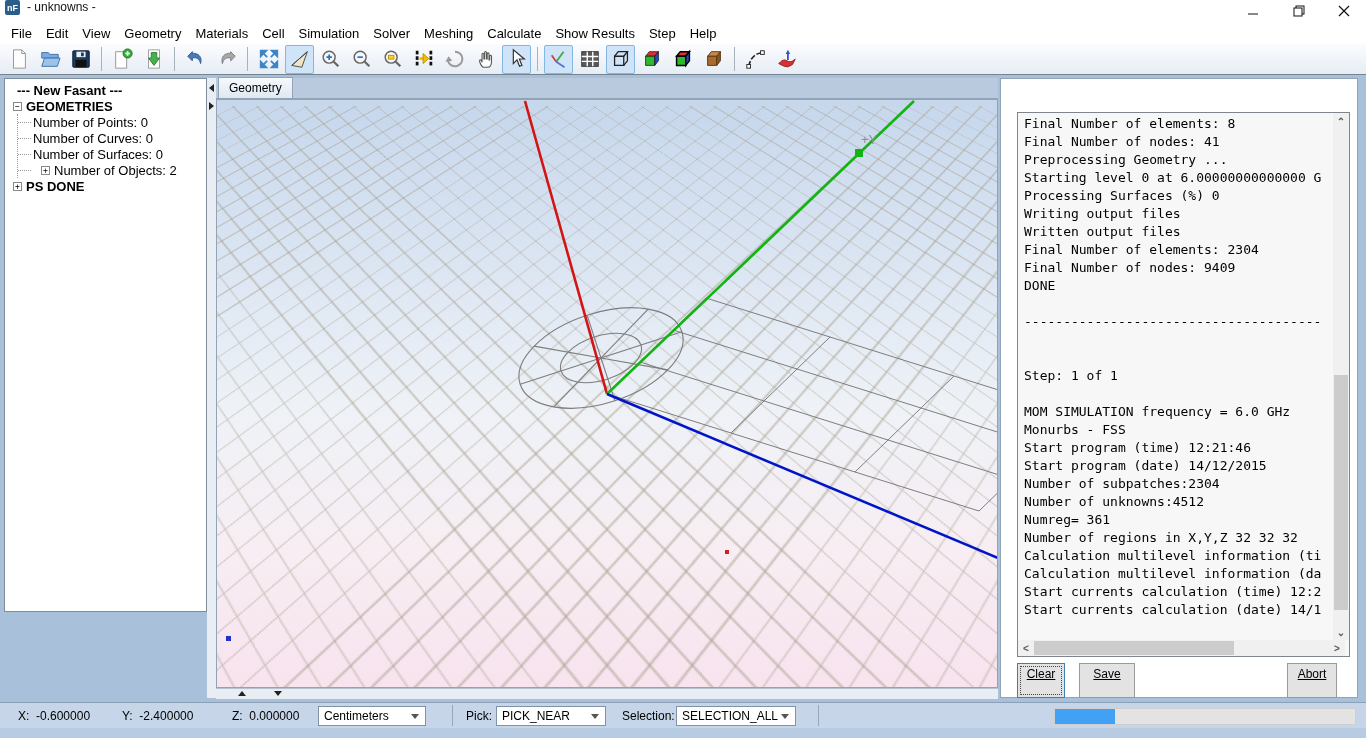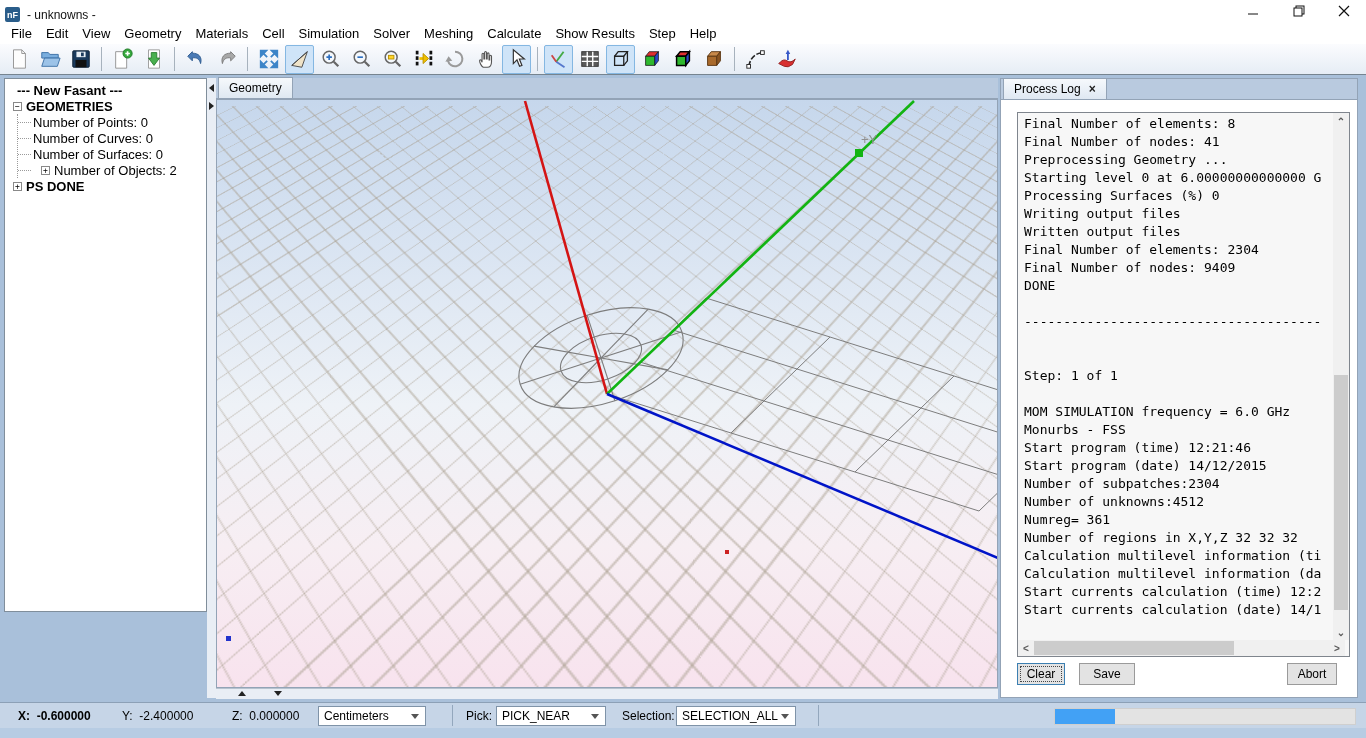--- a/index.html
+++ b/index.html
@@ -1,21 +1,21 @@
 <!DOCTYPE html>
 <html><head>
 <meta charset="utf-8">
 <style>
   html,body{margin:0;padding:0;width:1366px;height:738px;overflow:hidden;
     background:#b7cce3;font-family:"Liberation Sans",sans-serif;}
   .window{position:absolute;left:0;top:0;width:1366px;height:738px;}
 
   
   .titlebar{position:absolute;left:0;top:0;width:100%;height:22px;background:#ffffff;
-    display:flex;align-items:flex-end;padding-left:5px;box-sizing:border-box;}
+    display:flex;align-items:flex-start;padding-left:5px;box-sizing:border-box;}
   .app-icon{width:15px;height:15px;background:#2a5d8a;color:#fff;font-size:9px;font-weight:bold;
     display:flex;align-items:center;justify-content:center;border-radius:2px;flex:0 0 15px;}
   .title-text{font-size:12px;color:#111;margin-left:7px;}
   .win-controls{margin-left:auto;display:flex;height:22px;}
   .win-btn{width:45px;height:22px;display:flex;align-items:center;justify-content:center;color:#111;}
 
   
   .menubar{position:absolute;left:0;top:22px;width:100%;height:22px;background:#ffffff;
     display:flex;align-items:center;padding-left:4px;box-sizing:border-box;font-size:13px;color:#000;}
   .menu-item{padding:2px 7px;cursor:default;}
@@ -87,22 +87,22 @@
     padding-left:4px;white-space:pre;}
   .log-line{height:18px;white-space:pre;}
 
   .vscroll{position:absolute;top:0px;right:0px;width:16px;height:527px;background:#f0f0f0;}
   .hscroll{position:absolute;left:0px;bottom:0px;height:16px;width:327px;background:#f0f0f0;}
   .sb-arrow{position:absolute;width:16px;height:16px;display:flex;align-items:center;justify-content:center;
     color:#5a5a5a;font-size:10px;font-weight:bold;}
   .vthumb{position:absolute;left:1px;width:14px;background:#cccccc;}
   .hthumb{position:absolute;top:1px;height:14px;background:#cccccc;}
 
-  .panel-btn{position:absolute;height:22px;background:#e3e3e3;border:1px solid #9a9a9a;
-    font-size:12px;color:#000;text-align:center;line-height:20px;box-sizing:border-box;}
+  .panel-btn{position:absolute;height:35px;background:#e3e3e3;border:1px solid #9a9a9a;
+    font-size:12px;color:#000;text-align:center;line-height:20px;box-sizing:border-box;text-decoration:underline;}
   .panel-btn.focused{border:1px solid #3c7fb1;outline:1px dotted #444;outline-offset:-4px;}
 
   
   .statusbar{position:absolute;left:0;top:702px;width:100%;height:26px;background:#c6d5e7;
     border-top:1px solid #8ca0b6;box-sizing:border-box;font-size:12px;color:#000;}
   .sb-field{position:absolute;top:6px;white-space:nowrap;}
   .sb-sep{position:absolute;top:2px;width:1px;height:21px;background:#93a7bd;}
   .combo{position:absolute;top:3px;height:20px;background:#fff;border:1px solid #7f93a8;
     box-sizing:border-box;display:flex;align-items:center;padding-left:5px;font-size:12px;}
   .combo .chev{margin-left:auto;margin-right:6px;width:0;height:0;
@@ -415,46 +415,40 @@
         <rect x="9" y="536" width="5" height="5" fill="#2233cc"></rect>
       </svg>
     </div>
     <div class="h-splitter">
       <div class="tri tri-up"></div>
       <div class="tri tri-down"></div>
     </div>
   </div>
 
   <div class="right-panel">
-    <div class="tabstrip">
-      <div class="tab">
-        <span>Process Log</span>
-        <span class="tab-close">×</span>
-      </div>
-    </div>
     <div class="log-box">
       <div class="log-text" id="logtext"><div class="log-line">Final Number of elements: 8</div><div class="log-line">Final Number of nodes: 41</div><div class="log-line">Preprocessing Geometry ...</div><div class="log-line">Starting level 0 at 6.00000000000000 GHz</div><div class="log-line">Processing Surfaces (%) 0</div><div class="log-line">Writing output files</div><div class="log-line">Written output files</div><div class="log-line">Final Number of elements: 2304</div><div class="log-line">Final Number of nodes: 9409</div><div class="log-line">DONE</div><div class="log-line"> </div><div class="log-line">--------------------------------------------------</div><div class="log-line"> </div><div class="log-line"> </div><div class="log-line">Step: 1 of 1</div><div class="log-line"> </div><div class="log-line">MOM SIMULATION frequency = 6.0 GHz</div><div class="log-line">Monurbs - FSS</div><div class="log-line">Start program (time) 12:21:46</div><div class="log-line">Start program (date) 14/12/2015</div><div class="log-line">Number of subpatches:2304</div><div class="log-line">Number of unknowns:4512</div><div class="log-line">Numreg= 361</div><div class="log-line">Number of regions in X,Y,Z 32 32 32</div><div class="log-line">Calculation multilevel information (time</div><div class="log-line">Calculation multilevel information (date</div><div class="log-line">Start currents calculation (time) 12:21:</div><div class="log-line">Start currents calculation (date) 14/12/</div></div>
       <div class="vscroll">
         <div class="sb-arrow" style="top:0;left:0;">⌃</div>
         <div class="vthumb" style="top:262px;height:235px;"></div>
         <div class="sb-arrow" style="bottom:0;left:0;">⌄</div>
       </div>
       <div class="hscroll">
         <div class="sb-arrow" style="left:0;top:0;">&lt;</div>
         <div class="hthumb" style="left:16px;width:200px;"></div>
         <div class="sb-arrow" style="right:0;top:0;">&gt;</div>
       </div>
     </div>
     <div class="panel-btn focused" style="left:16px;top:584px;width:48px;">Clear</div>
     <div class="panel-btn" style="left:78px;top:584px;width:56px;">Save</div>
     <div class="panel-btn" style="left:286px;top:584px;width:50px;">Abort</div>
   </div>
 
   <div class="statusbar">
-    <div class="sb-field" style="left:18px;font-weight:bold;">
+    <div class="sb-field" style="left:18px;">
       <span>X:</span>&nbsp;&nbsp;<span>-0.600000</span>
     </div>
     <div class="sb-field" style="left:122px;">
       <span>Y:</span>&nbsp;&nbsp;<span>-2.400000</span>
     </div>
     <div class="sb-field" style="left:232px;">
       <span>Z:</span>&nbsp;&nbsp;<span>0.000000</span>
     </div>
     <div class="combo" style="left:318px;width:108px;">
       <span>Centimeters</span>

